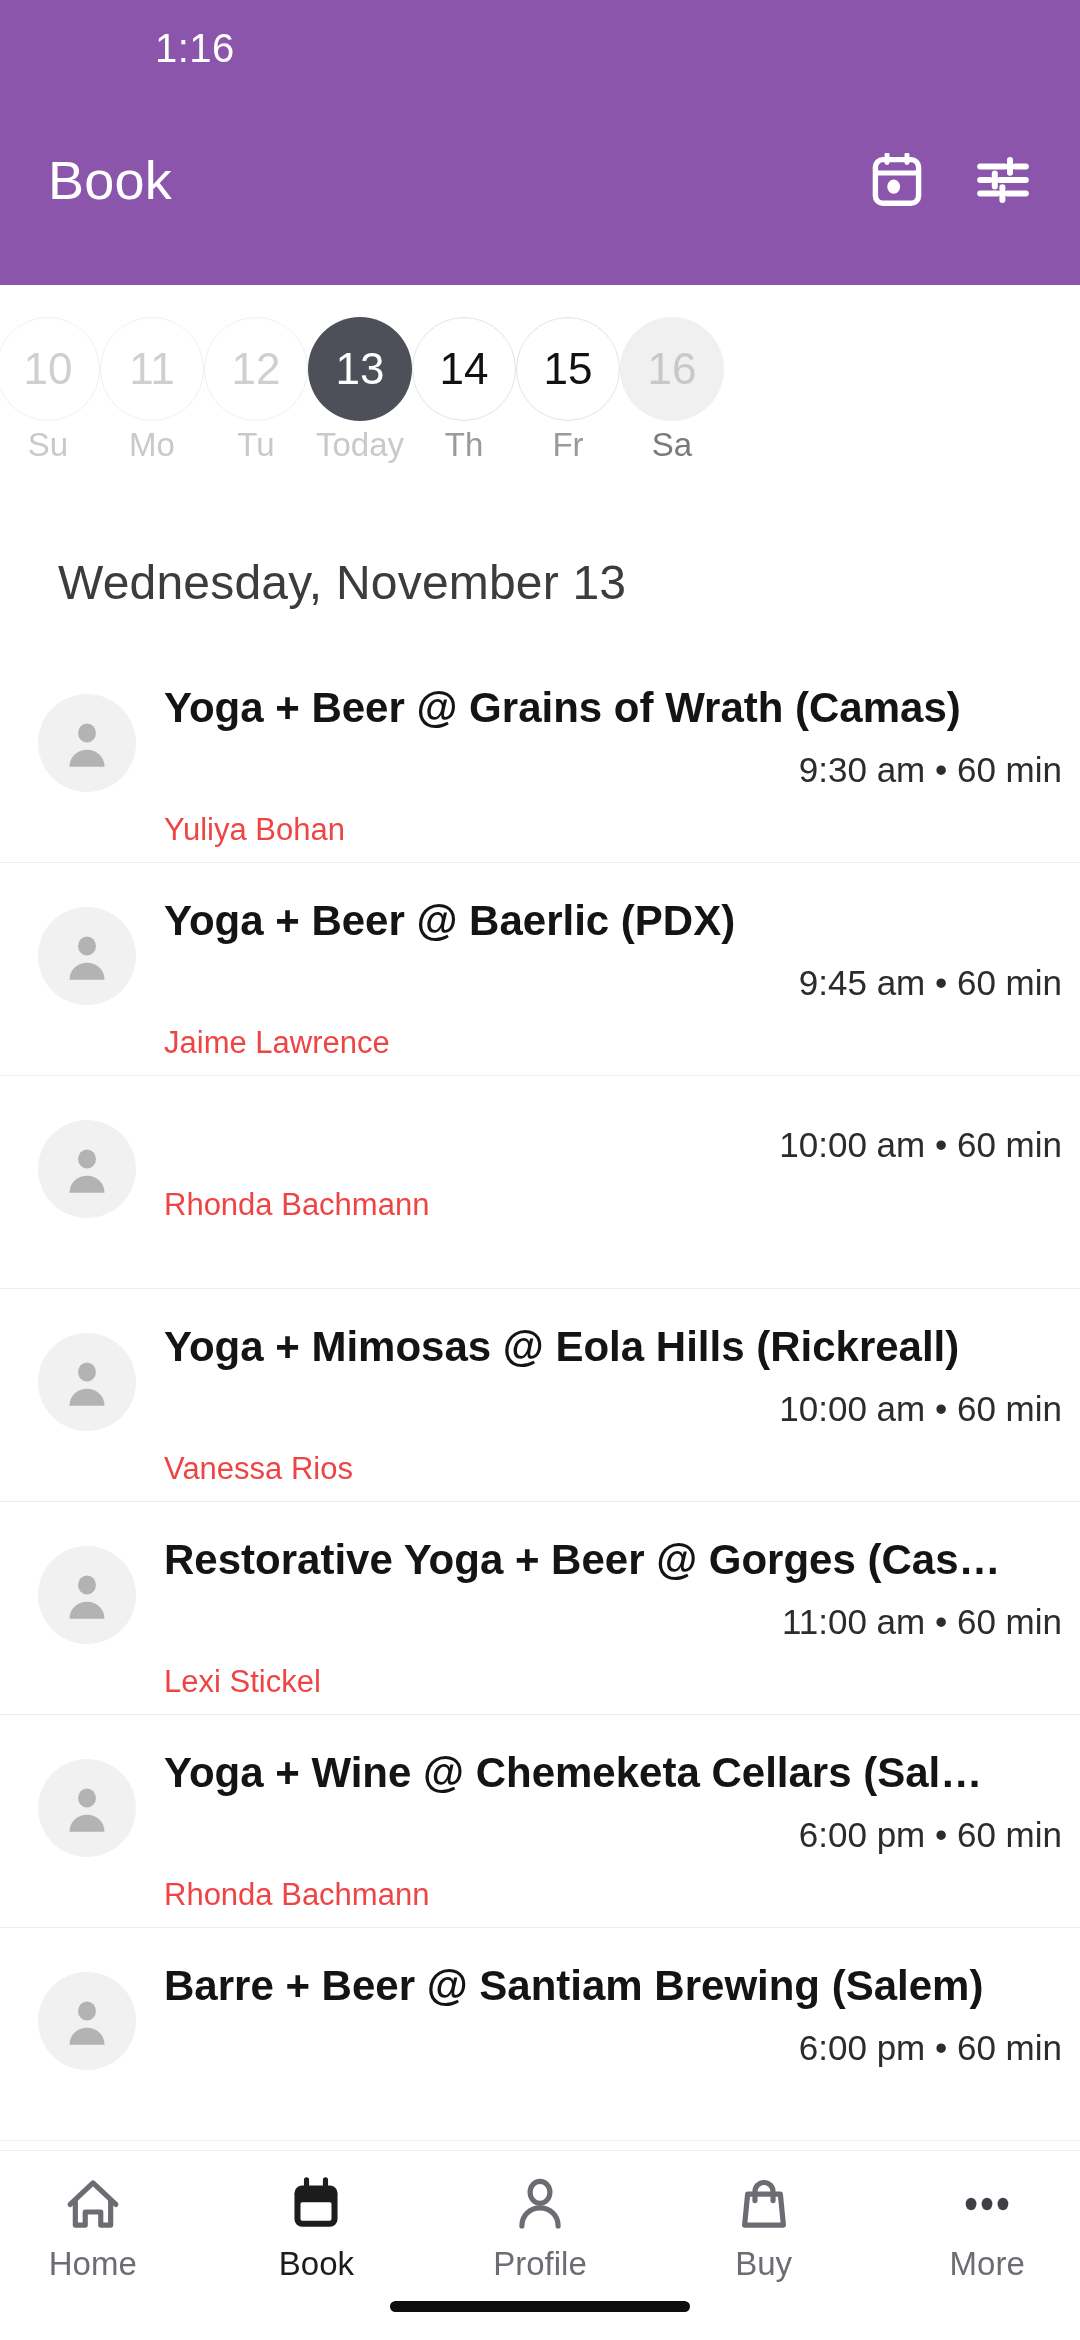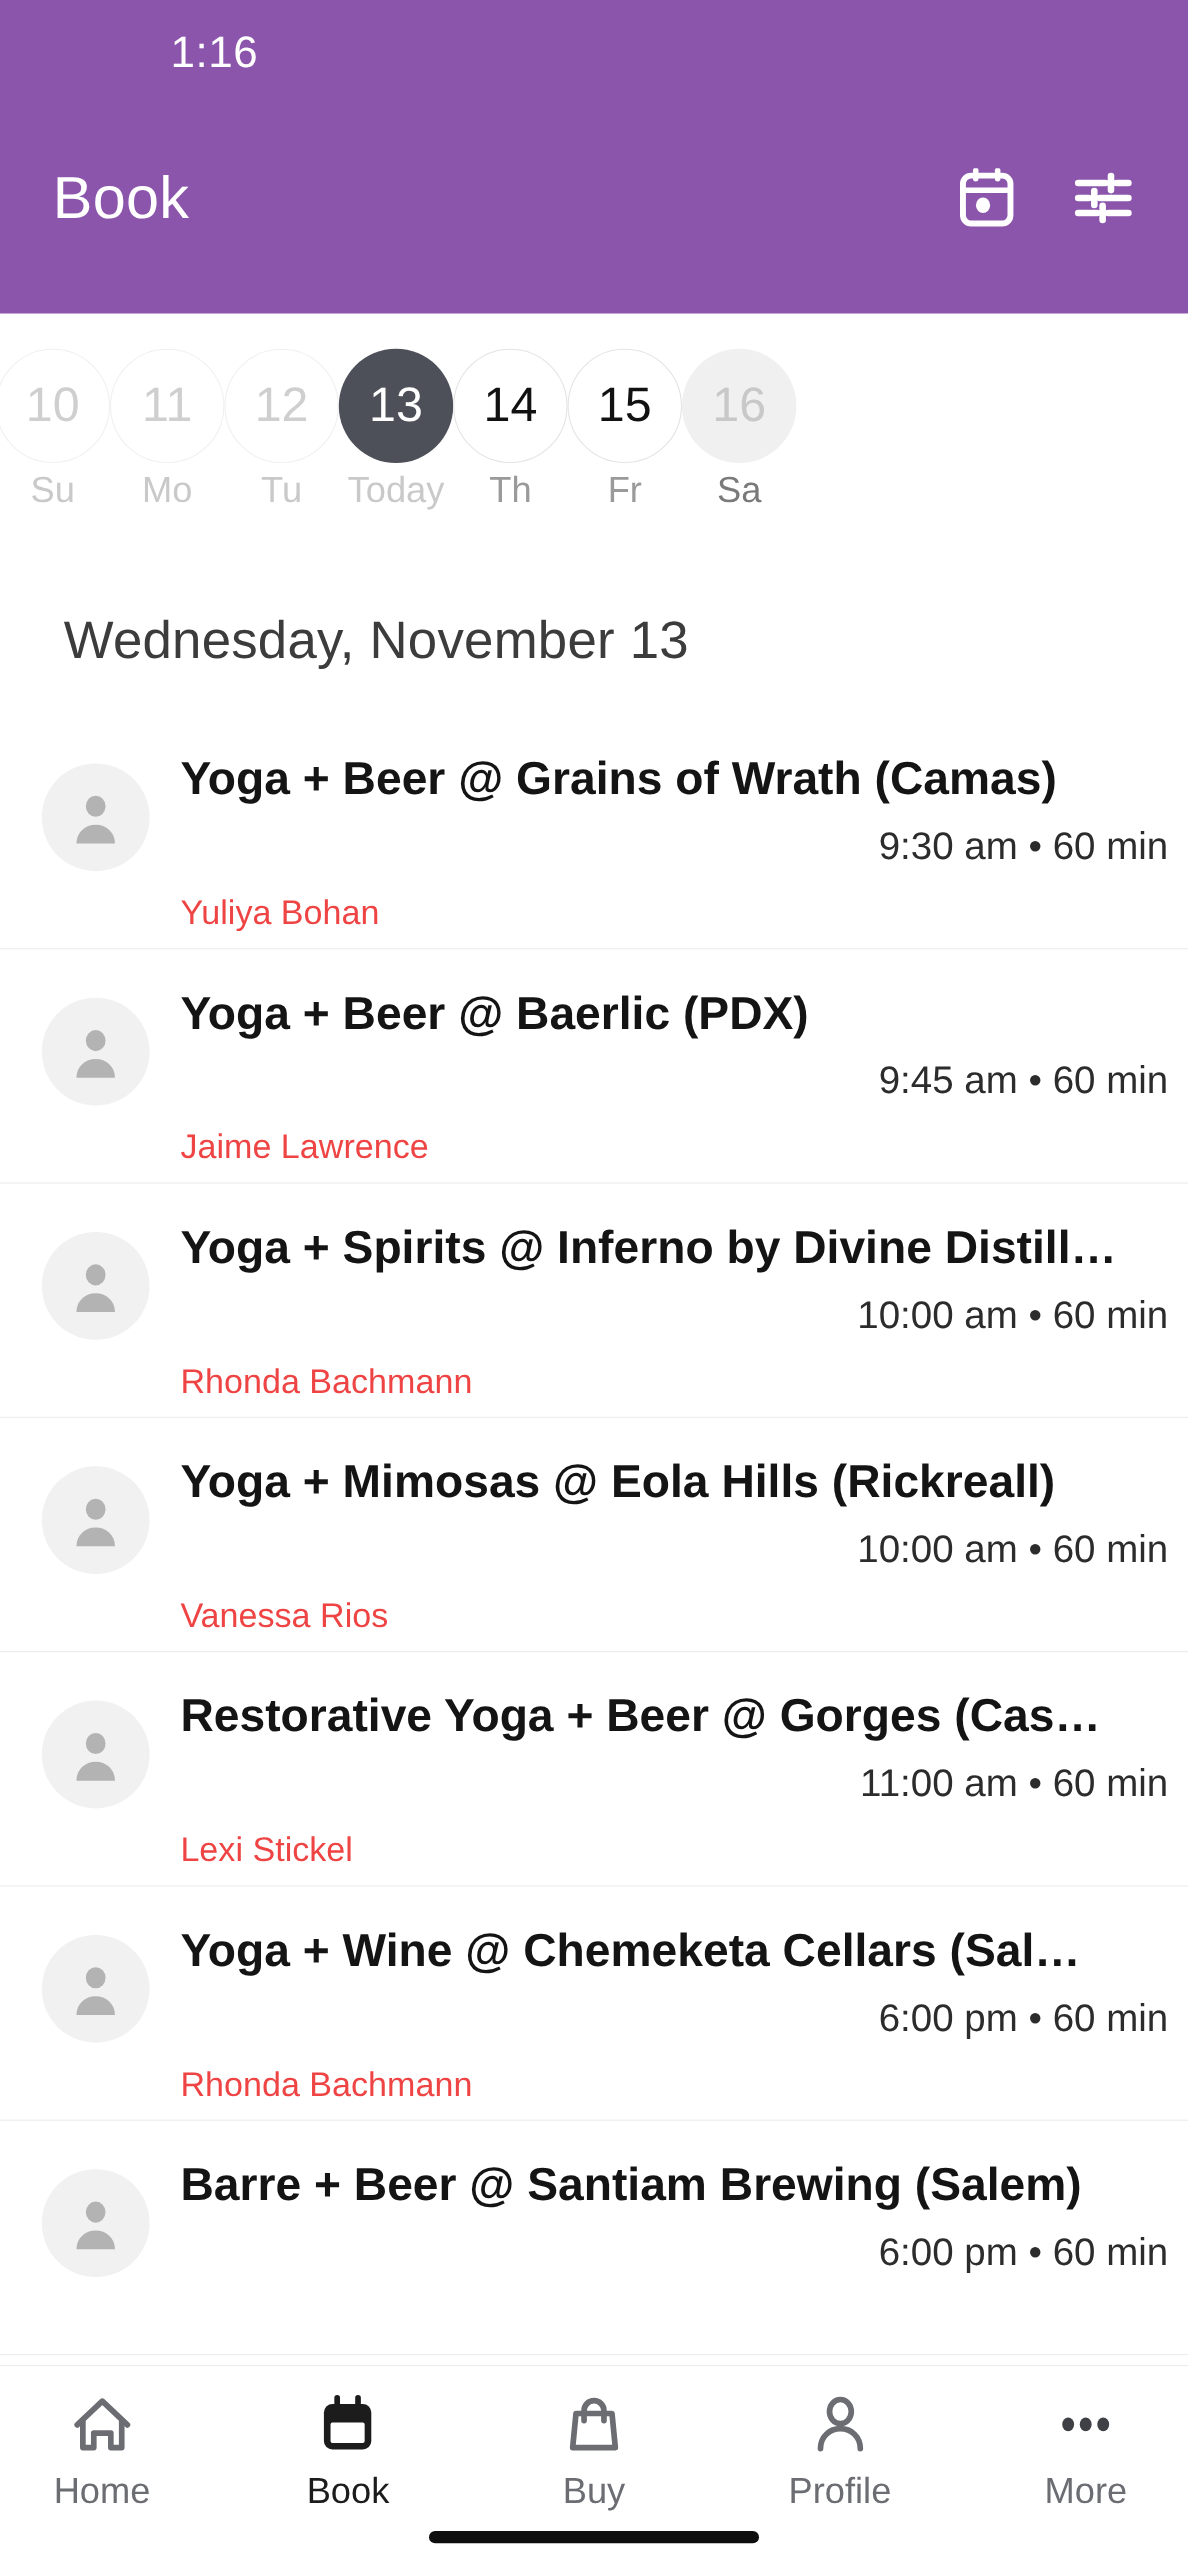--- a/index.html
+++ b/index.html
@@ -225,21 +225,20 @@
     </div>
 
     <div class="row">
       <div class="avatar">
         <svg width="46" height="50" viewBox="0 0 22 24">
             <ellipse cx="11" cy="7.2" rx="4.3" ry="4.6" fill="#b3b3b3"></ellipse>
             <path d="M2.6 23.4c0-4.9 3.8-8.2 8.4-8.2s8.4 3.3 8.4 8.2z" fill="#b3b3b3"></path>
           </svg>
       </div>
       <div class="rowbody">
-        <div class="rowtitle">Yoga + Spirits @ Inferno by Divine Distill…</div>
         <div class="rowmeta">10:00 am • 60 min</div>
         <div class="rowname">Rhonda Bachmann</div>
       </div>
     </div>
 
     <div class="row">
       <div class="avatar">
         <svg width="46" height="50" viewBox="0 0 22 24">
             <ellipse cx="11" cy="7.2" rx="4.3" ry="4.6" fill="#b3b3b3"></ellipse>
             <path d="M2.6 23.4c0-4.9 3.8-8.2 8.4-8.2s8.4 3.3 8.4 8.2z" fill="#b3b3b3"></path>
@@ -315,35 +314,35 @@
           <line x1="8.6" y1="1.8" x2="8.6" y2="5.6" stroke="#1c1c1c" stroke-width="2.4" stroke-linecap="round"></line>
           <line x1="17.4" y1="1.8" x2="17.4" y2="5.6" stroke="#1c1c1c" stroke-width="2.4" stroke-linecap="round"></line>
         </svg>
       </div>
       <div class="navlabel">Book</div>
     </div>
 
     <div class="navitem">
       <div class="navicon">
         <svg width="56" height="56" viewBox="0 0 26 26" fill="none">
+          <ellipse cx="13" cy="7.6" rx="4.6" ry="5.1" stroke="#6b6d72" stroke-width="2.4"></ellipse>
+          <path d="M4.6 23.2c0-5 3.8-8.4 8.4-8.4s8.4 3.4 8.4 8.4" stroke="#6b6d72" stroke-width="2.4" stroke-linecap="round"></path>
+        </svg>
+      </div>
+      <div class="navlabel">Profile</div>
+    </div>
+
+    <div class="navitem">
+      <div class="navicon">
+        <svg width="56" height="56" viewBox="0 0 26 26" fill="none">
           <path d="M5.4 8.4h15.2l1.4 14.4H4z" stroke="#6b6d72" stroke-width="2.4" stroke-linejoin="round"></path>
           <path d="M8.8 11.4V7.2a4.2 4.2 0 0 1 8.4 0v4.2" stroke="#6b6d72" stroke-width="2.4" stroke-linecap="round"></path>
         </svg>
       </div>
       <div class="navlabel">Buy</div>
-    </div>
-
-    <div class="navitem">
-      <div class="navicon">
-        <svg width="56" height="56" viewBox="0 0 26 26" fill="none">
-          <ellipse cx="13" cy="7.6" rx="4.6" ry="5.1" stroke="#6b6d72" stroke-width="2.4"></ellipse>
-          <path d="M4.6 23.2c0-5 3.8-8.4 8.4-8.4s8.4 3.4 8.4 8.4" stroke="#6b6d72" stroke-width="2.4" stroke-linecap="round"></path>
-        </svg>
-      </div>
-      <div class="navlabel">Profile</div>
     </div>
 
     <div class="navitem">
       <div class="navicon">
         <svg width="56" height="56" viewBox="0 0 26 26" fill="none">
           <ellipse cx="5.6" cy="13" rx="2.5" ry="2.9" fill="#3e4045"></ellipse>
           <ellipse cx="13" cy="13" rx="2.5" ry="2.9" fill="#3e4045"></ellipse>
           <ellipse cx="20.4" cy="13" rx="2.5" ry="2.9" fill="#3e4045"></ellipse>
         </svg>
       </div>

